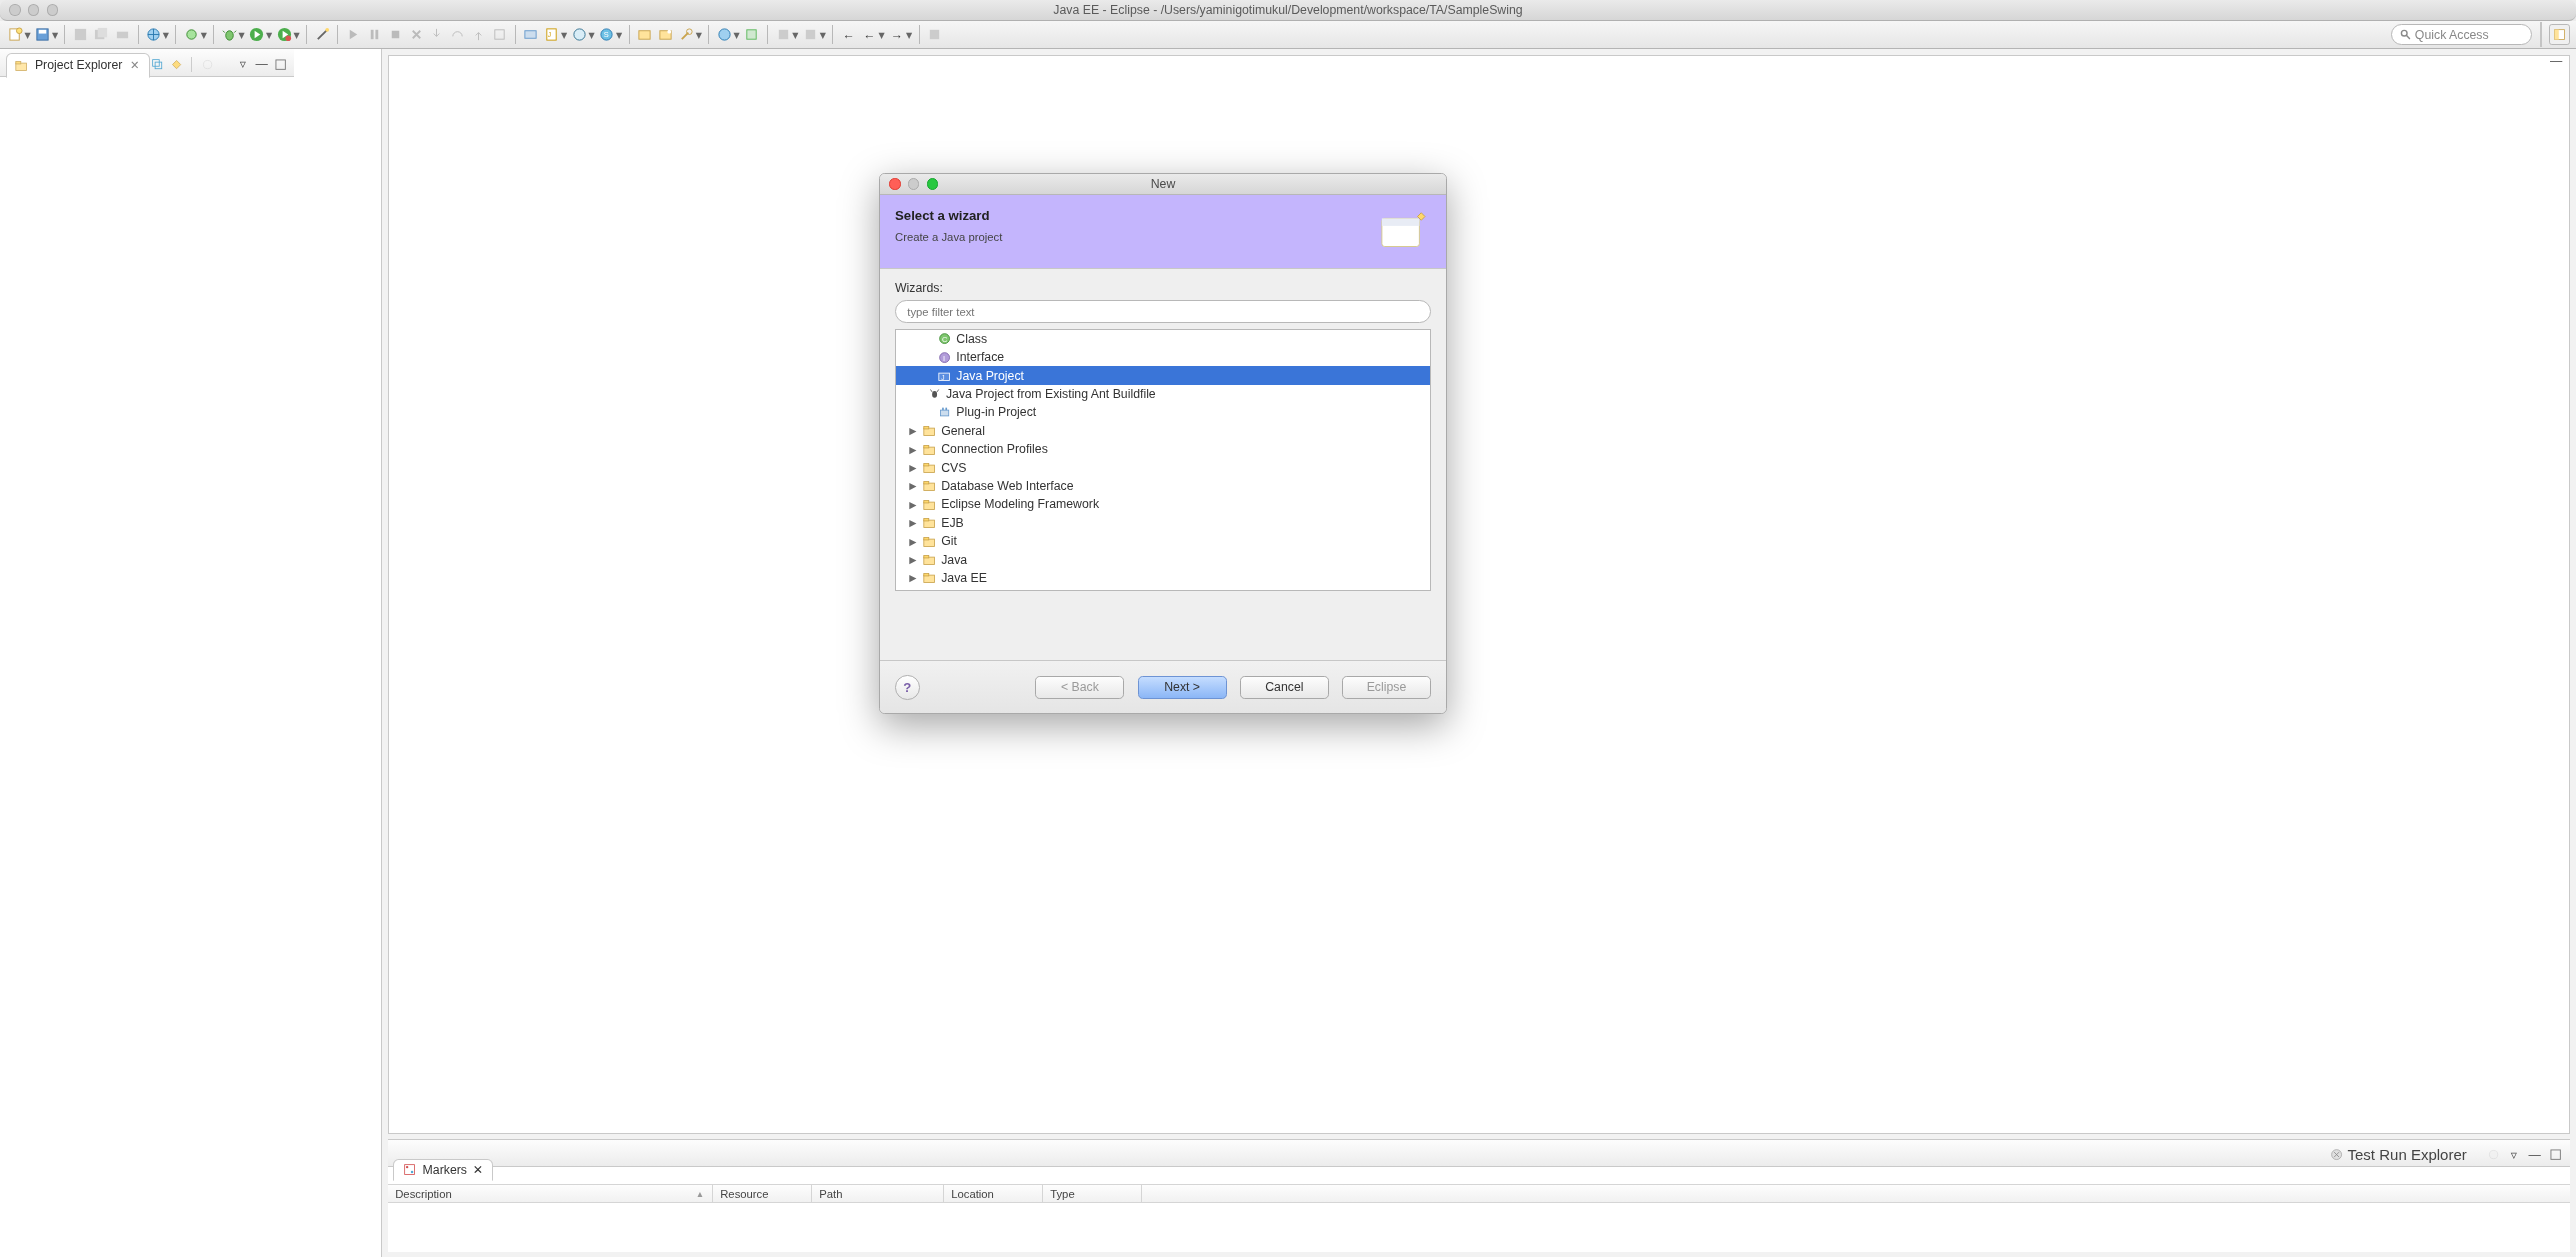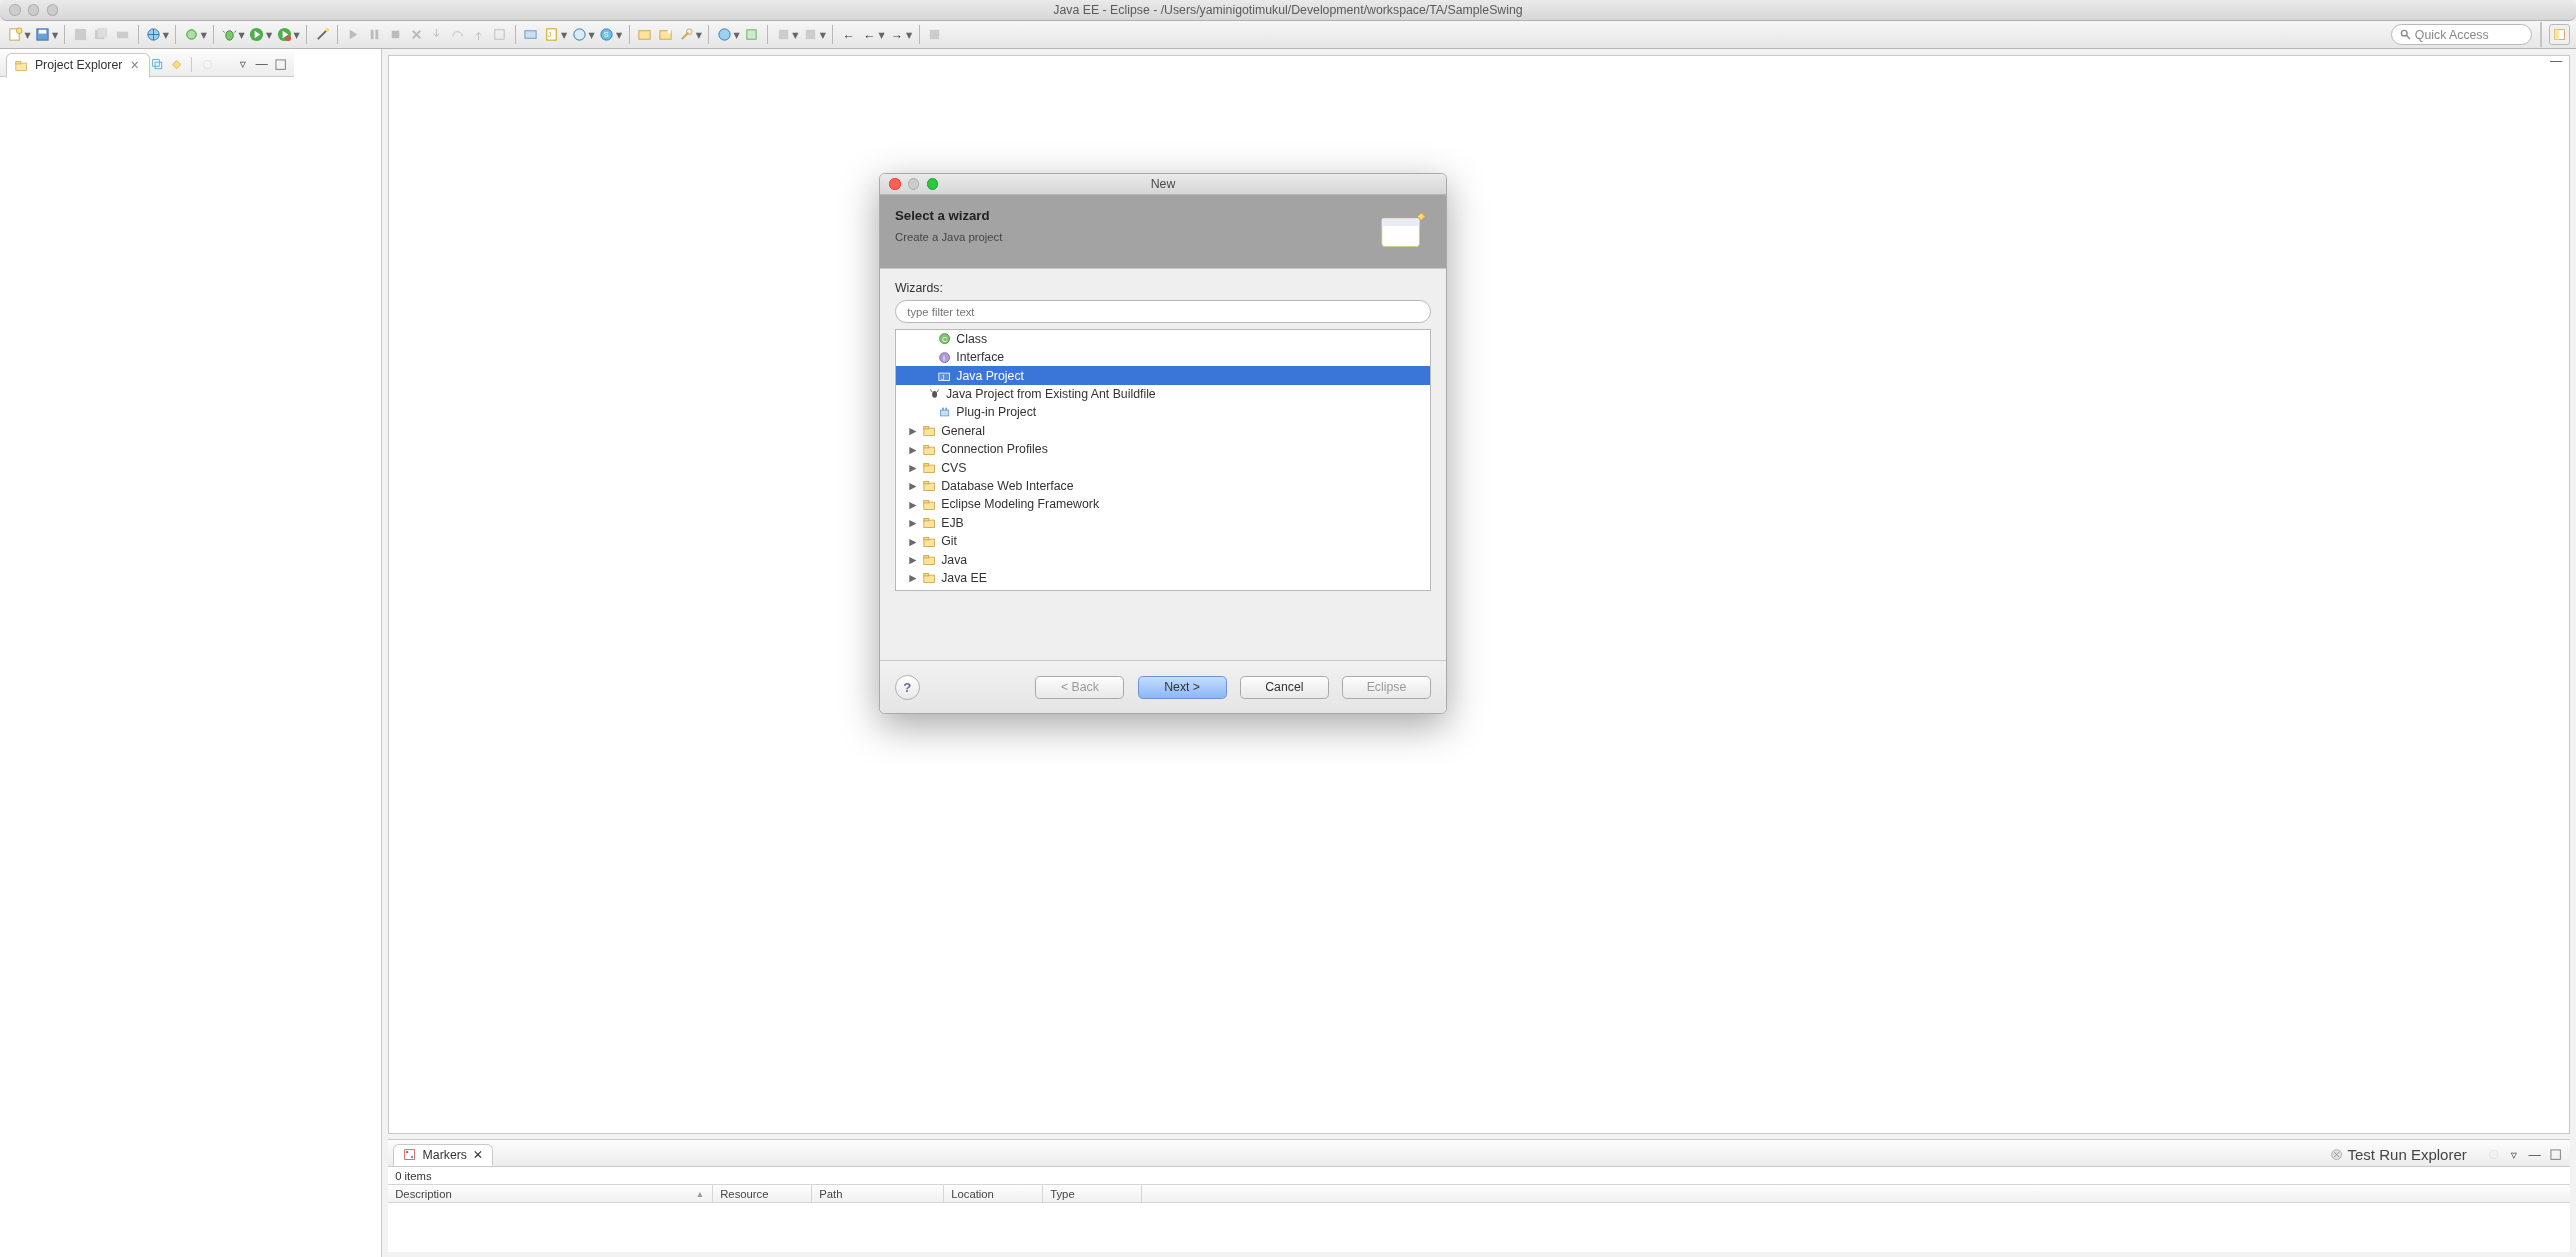--- a/index.html
+++ b/index.html
@@ -95,21 +95,21 @@
 
 
 .editor-area{flex:1;display:flex;flex-direction:column;background:#f2f2f2;position:relative;}
 .editor-top{height:13.2px;border-bottom:0.9px solid #c9c9c9;background:#fff;margin:5.7px 5.7px 0 5.7px;border:0.9px solid #c9c9c9; border-bottom:none; position:relative;}
 .editor-top .min-icon{position:absolute;right:5.7px;top:-1.9px;}
 .editor-canvas{flex:1;background:#fff;margin:0 5.7px 5.7px 5.7px;border:0.9px solid #c9c9c9;border-top:none;}
 
 
 .bottom-panel{height:113px;background:#fff;border-top:0.9px solid #c9c9c9;margin:0 5.7px 5.7px 5.7px;}
 .bottom-tabs{height:26.4px;display:flex;align-items:center;background:linear-gradient(#fdfdfd,#ececec);border-bottom:0.9px solid #c9c9c9;padding-top:3.8px;}
-.bottom-tab{display:flex;align-items:center;gap:5.7px;padding:2.8px 9.4px 2.8px 7.5px;background:#fff;border:0.9px solid #c9c9c9;border-bottom:0.9px solid #fff;border-top-left-radius:5.7px;border-top-right-radius:5.7px;margin-left:5.7px;position:relative;top:0;}
+.bottom-tab{display:flex;align-items:center;gap:5.7px;padding:2.8px 9.4px 2.8px 7.5px;background:#fff;border:0.9px solid #c9c9c9;border-bottom:0.9px solid #fff;border-top-left-radius:5.7px;border-top-right-radius:5.7px;margin-left:5.7px;position:relative;top:15px;}
 .bottom-right-tools{margin-left:auto;display:flex;align-items:center;gap:5.7px;padding-right:7.5px;}
 .items-line{padding:2.8px 7.5px;color:#333;font-size:11.3px;}
 .table-head{display:flex;border-top:0.9px solid #d5d5d5;border-bottom:0.9px solid #d5d5d5;background:linear-gradient(#fdfdfd,#f1f1f1);height:19px;font-size:11.3px;}
 .th{padding:1.9px 7.5px;border-right:0.9px solid #d5d5d5;display:flex;align-items:center;color:#444;}
 .th .sort{margin-left:auto;color:#999;font-size:8.5px;}
 
 
 .dialog-mask{position:absolute;inset:0;pointer-events:none;}
 .dialog{
   position:absolute;
@@ -122,21 +122,21 @@
   pointer-events:auto;
   overflow:hidden;
 }
 .dlg-title{height:21px;background:linear-gradient(#eaeaea,#d6d6d6);display:flex;align-items:center;border-bottom:0.9px solid #b7b7b7;position:relative;}
 .dlg-traffic{display:flex;gap:7.5px;padding-left:9.4px;}
 .dlg-tl{width:11.3px;height:11.3px;border-radius:50%;}
 .dlg-tl.red{background:#ff5f57;border:0.9px solid #e1382e;}
 .dlg-tl.gray{background:#ccc;border:0.9px solid #aaa;}
 .dlg-tl.green{background:#28c840;border:0.9px solid #17a52f;}
 .dlg-title-text{position:absolute;left:0;right:0;text-align:center;color:#4a4a4a;}
-.dlg-header{background:#a3a3a3;padding:13.2px 15px 13.2px 15px;display:flex;gap:23px;border-bottom:0.9px solid #c7c7c7;}
+.dlg-header{background:#c4b5fd;padding:13.2px 15px 13.2px 15px;display:flex;gap:23px;border-bottom:0.9px solid #c7c7c7;}
 .dlg-header-text{flex:1;}
 .dlg-header-text h3{font-size:13.2px;font-weight:bold;margin-bottom:7.5px;color:#222;}
 .dlg-header-text p{font-size:11.3px;color:#444;}
 .dlg-banner-icon{width:60px;height:47px;display:flex;align-items:center;justify-content:flex-end;}
 .dlg-body{padding:11.3px 15px 3.8px 15px;}
 .dlg-body label{font-size:12.3px;color:#333;}
 .filter-input{width:100%;height:22.6px;border:0.9px solid #b8b8b8;border-radius:11.3px;padding:0 11.3px;margin-top:5.7px;color:#999;background:#fff;font-size:11.3px;outline:none;}
 .tree{border:0.9px solid #b8b8b8;background:#fff;margin-top:5.7px;height:262px;overflow:auto;}
 .tree-row{display:flex;align-items:center;height:18.4px;padding-left:11.3px;gap:3.8px;font-size:12.3px;}
 .tree-row.selected{background:#3a75d8;color:#fff;}

